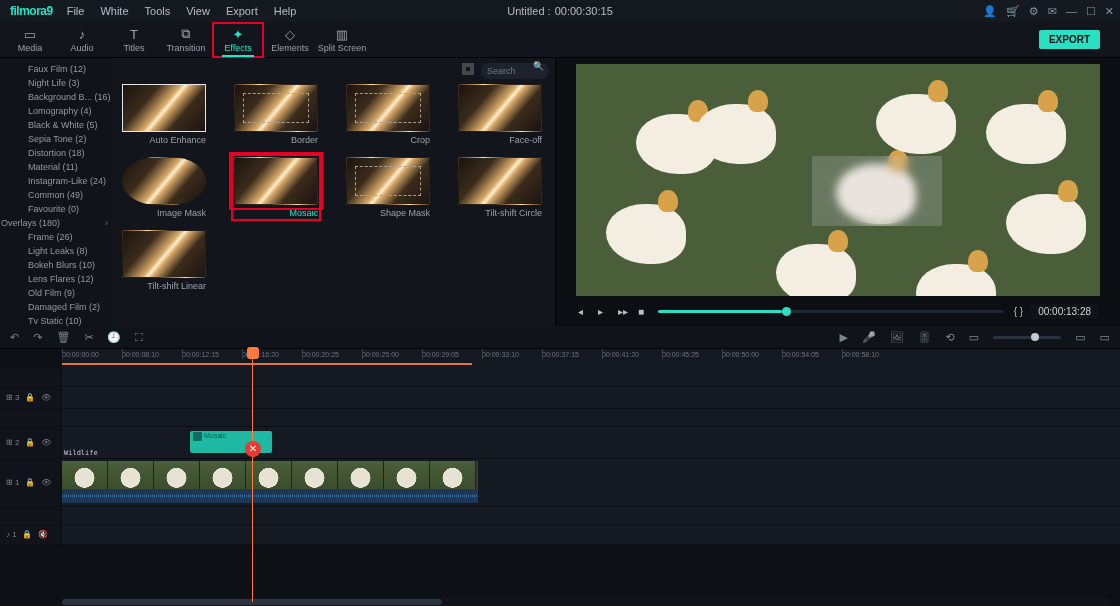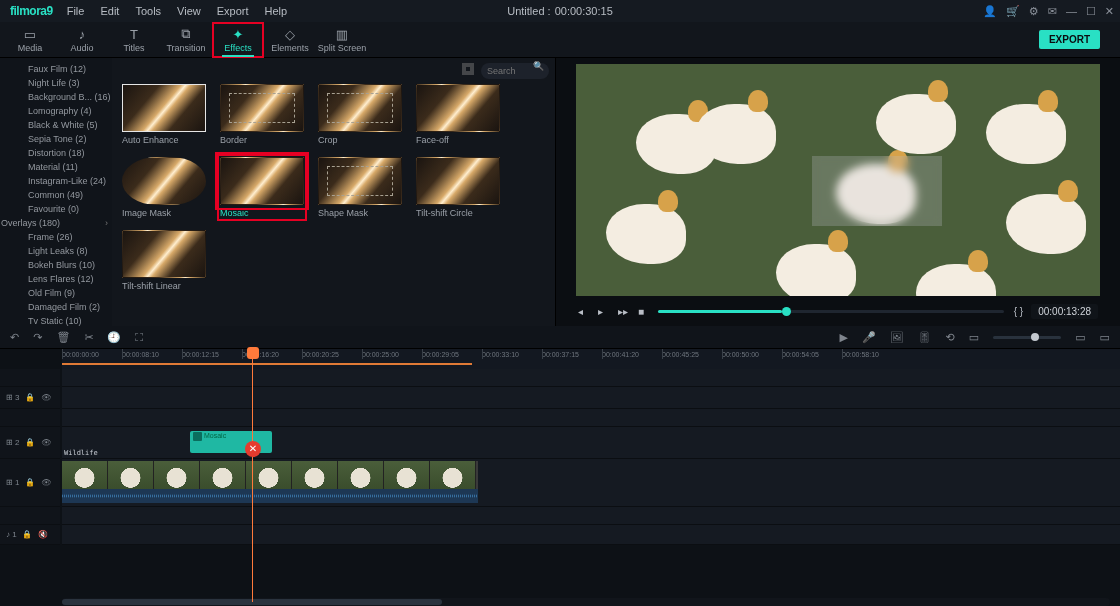--- a/index.html
+++ b/index.html
@@ -31,21 +31,21 @@
 .tree-item.hasarrow::after { content: "›"; position: absolute; right: 4px; top: 0; color: #777; }
 .tree-head { padding-left: 1px; }
 
 .lib-body { flex: 1; background: #12161c; display: flex; flex-direction: column; position: relative; }
 .lib-top { height: 22px; display: flex; align-items: center; justify-content: flex-end; padding-right: 6px; gap: 7px; }
 .grid-ico { width: 12px; height: 12px; background: linear-gradient(#777 33%, transparent 33% 66%, #777 66%), linear-gradient(90deg, #777 33%, transparent 33% 66%, #777 66%); background-size: 100% 100%; opacity: 0.5; }
 .search-box { position: relative; }
 .search-box input { width: 68px; height: 16px; background: #1d222b; border: none; color: #aaa; font-size: 9px; padding: 0 16px 0 6px; border-radius: 8px; }
 .search-box .mag { position: absolute; right: 4px; top: 1px; font-size: 9px; color: #888; }
 
-.thumb-grid { flex: 1; padding: 4px 10px; display: flex; flex-wrap: wrap; gap: 12px 14px; align-content: flex-start; }
+.thumb-grid { flex: 1; padding: 4px 10px; display: flex; flex-wrap: wrap; gap: 12px 28px; align-content: flex-start; text-align: right; }
 .thumb { width: 84px; }
 .thumb .pic { width: 84px; height: 48px; background: #2d2216 linear-gradient(130deg, #1a1410 0%, #3b2b1b 30%, #d7a969 48%, #ffeecf 52%, #d7a969 56%, #3b2b1b 70%, #1a1410 100%); border: 1px solid transparent; position: relative; }
 .thumb .pic.haspad::after { content: ""; position: absolute; inset: 8px; border: 1px dashed #a8a192; }
 .thumb .pic.round { border-radius: 50% / 60%; overflow: hidden; }
 .thumb .pic.selected { border: 1px solid #e6e6e6; }
 .thumb .pic.highlight { outline: 2px solid #e60023; outline-offset: 3px; }
 .thumb .lbl { font-size: 9px; margin-top: 3px; color: #9aa0a8; }
 .thumb .lbl.sel { color: #29e0c4; }
 
 
@@ -100,21 +100,21 @@
 .scroll-h::after { content: ""; position: absolute; left: 0; width: 380px; top: 1px; bottom: 1px; background: #2a333e; border-radius: 3px; }
 input { outline: none; }
 </style>
 </head>
 <body>
 
 <div class="title-bar">
   <span class="app-logo">filmora9</span>
   <div class="menu-bar" id="menu-bar">
       <span style="cursor: pointer; text-align: right;">File</span>
-      <span style="cursor: pointer;">Edit</span>
+      <span style="cursor: pointer;">White</span>
       <span style="cursor: pointer;">Tools</span>
       <span style="cursor: pointer;">View</span>
       <span style="cursor: pointer;">Export</span>
       <span style="cursor: pointer;">Help</span>
     </div>
   <div class="title-center">
     <span>Untitled :</span>
       <span>00:00:30:15</span>
   </div>
   <div class="title-right" id="title-right">

